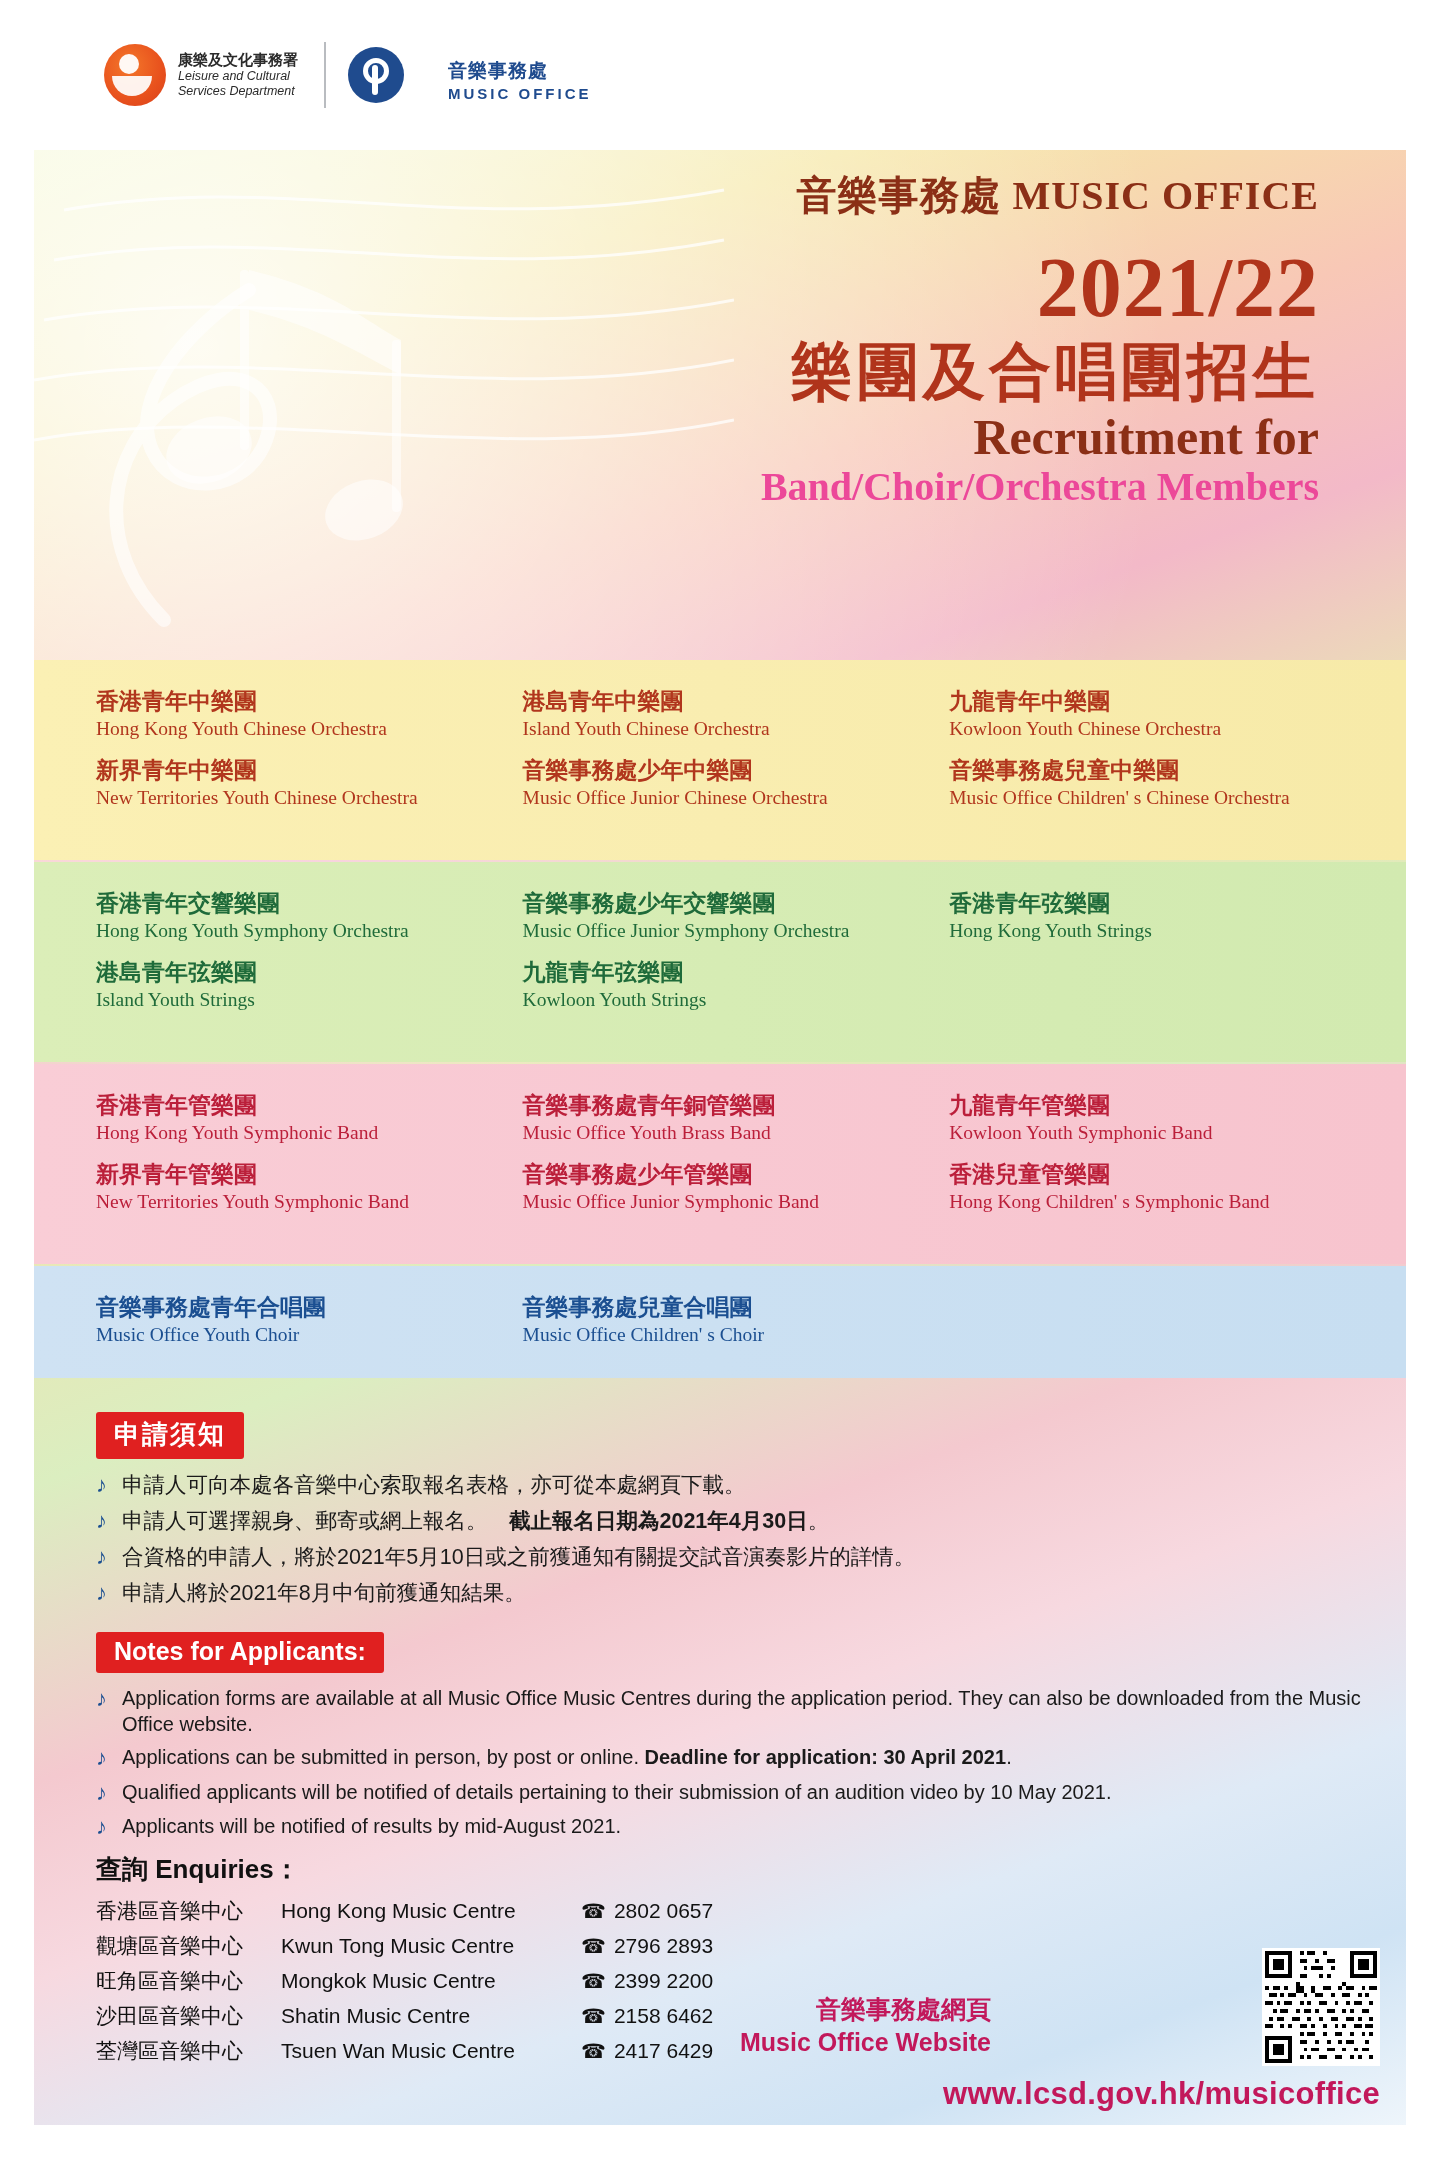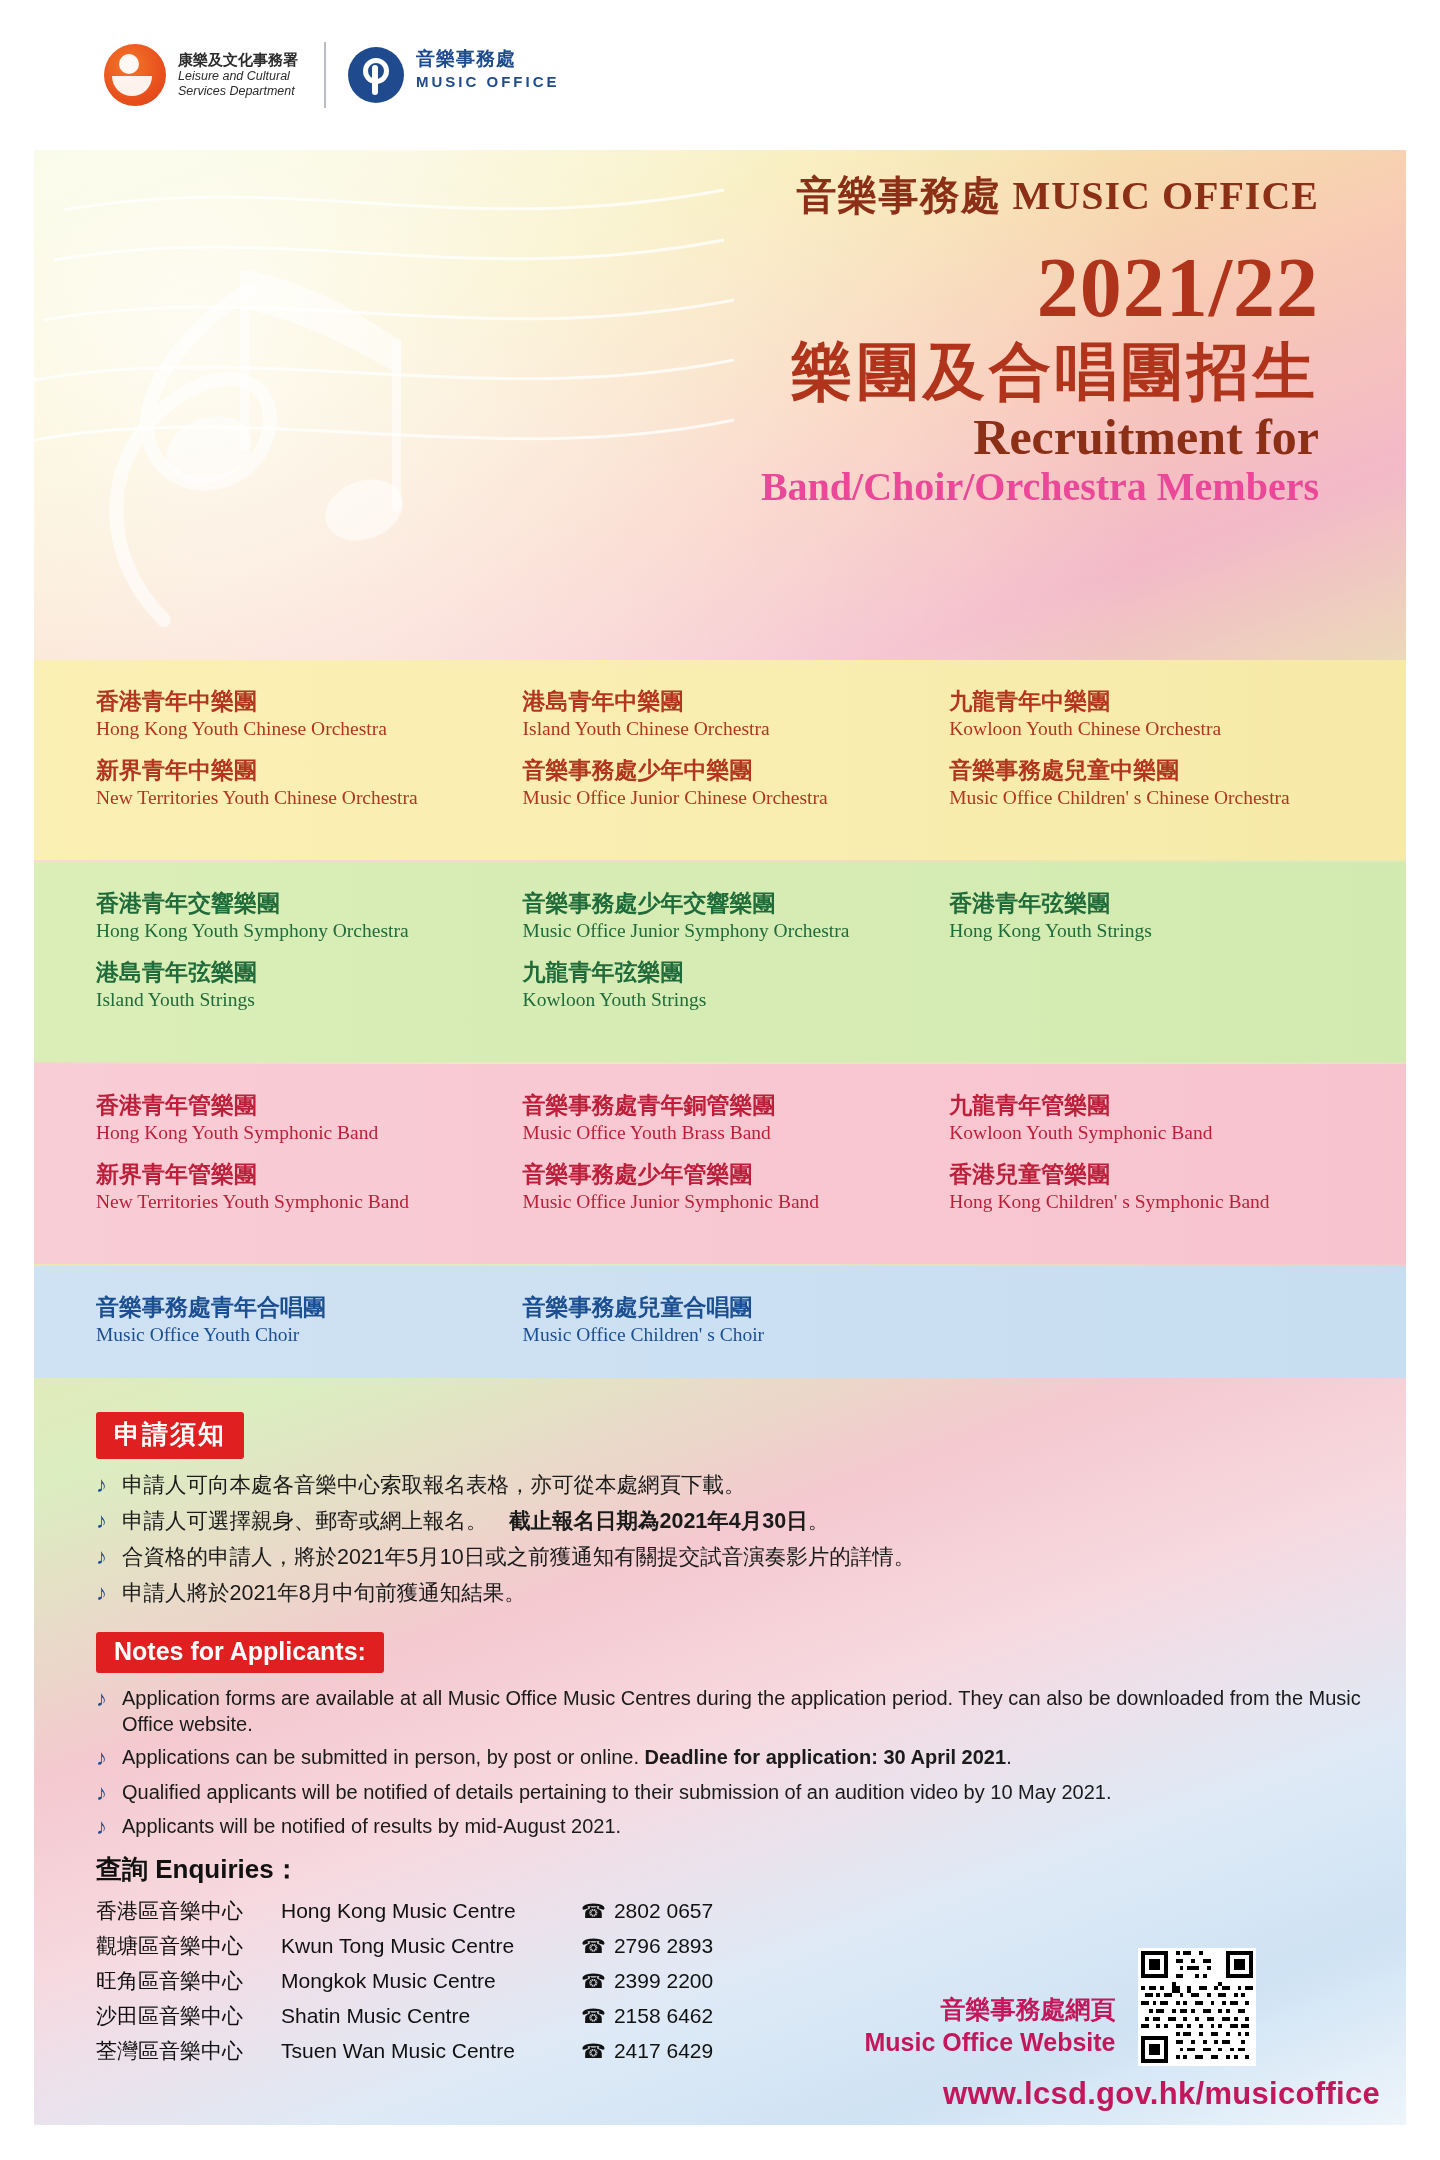--- a/index.html
+++ b/index.html
@@ -37,21 +37,21 @@
   .lcsd-mark:after{
     content:"";position:absolute;left:8px;top:32px;width:40px;height:20px;border-radius:0 0 20px 20px;
     background:#fff;opacity:.92;
   }
   .lcsd-text{margin-left:12px;line-height:1.22;}
   .lcsd-cn{font-size:15px;color:#2b2b2b;font-weight:bold;}
   .lcsd-en{font-size:12.5px;color:#2b2b2b;font-style:italic;}
   .divider{
     width:2px;height:66px;background:#b9bcc0;margin:0 22px 0 26px;
   }
-  .mo-logo{display:flex;align-items:flex-start;}
+  .mo-logo{display:flex;align-items:flex-end;gap:32px;}
   .mo-mark{
     width:56px;height:56px;border-radius:50%;
     background:#1f4b8e;position:relative;flex:0 0 auto;
   }
   .mo-mark:before{
     content:"";position:absolute;left:15px;top:11px;width:26px;height:26px;border-radius:50%;
     border:5px solid #ffffff;box-sizing:border-box;
   }
   .mo-mark:after{
     content:"";position:absolute;left:24px;top:18px;width:6px;height:30px;background:#ffffff;border-radius:3px;
@@ -169,21 +169,21 @@
   .enq-row{display:flex;align-items:center;margin-bottom:7px;font-size:21px;color:#111;}
   .enq-cn{width:185px;flex:0 0 185px;}
   .enq-en{width:300px;flex:0 0 300px;}
   .enq-tel{display:flex;align-items:center;}
   .tel-icon{font-size:20px;margin-right:8px;}
 
   
   .web{
     position:absolute;right:60px;bottom:48px;text-align:right;width:640px;
   }
-  .web-line{display:flex;align-items:flex-end;justify-content:center;}
+  .web-line{display:flex;align-items:flex-end;justify-content:space-between;}
   .web-text{text-align:right;margin-right:22px;padding-bottom:6px;}
   .web-cn{font-size:25px;color:#c2185b;font-weight:bold;line-height:1.35;}
   .web-en{font-size:25px;color:#c2185b;font-weight:bold;line-height:1.35;}
   .qr{
     width:118px;height:118px;background:#fff;padding:3px;box-sizing:border-box;
   }
   .web-url{
     margin-top:10px;font-size:31px;font-weight:bold;color:#c2185b;letter-spacing:.3px;
   }
 </style>

